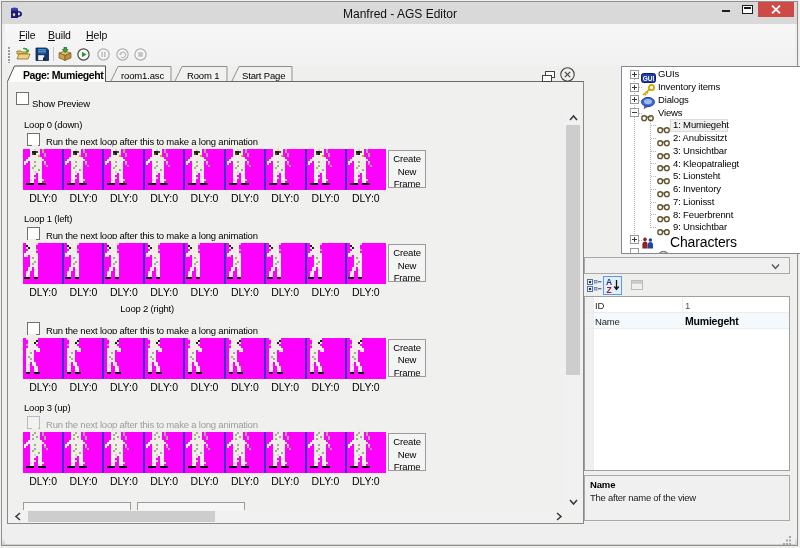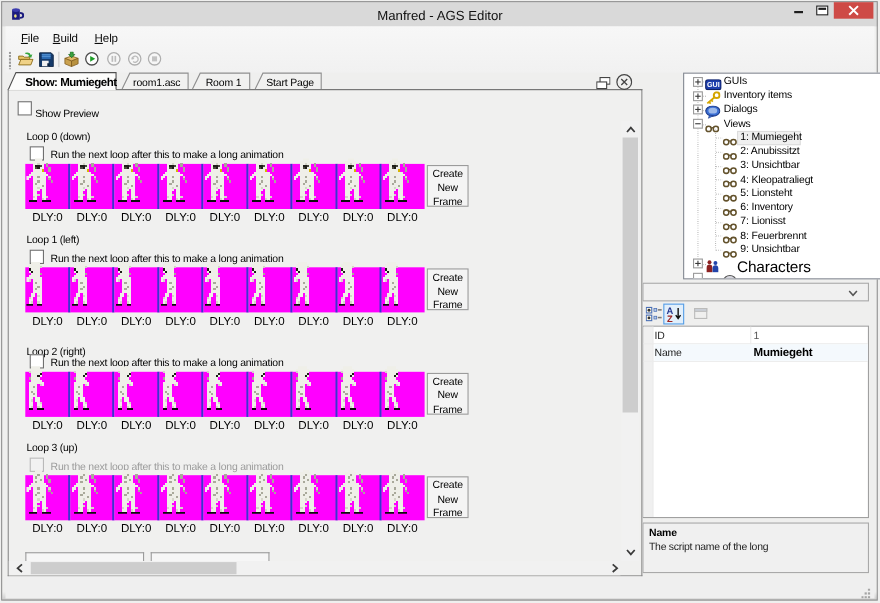--- a/index.html
+++ b/index.html
@@ -76,21 +76,21 @@
       <rect x="4.2" y="4.2" width="4.6" height="4.6" fill="#8a8a8a"></rect>
     </svg></div>
 <div class="abs" style="left:7px;top:81px;width:577px;height:443px;background:#f0f0ef;border:1px solid #898989;border-top:1px solid #6a6a6a;"></div>
 <div class="abs" style="left:7px;top:65px;width:577px;height:17px;"><svg width="577" height="17">
       <path d="M104 16 L111 1.5 L164 1.5 L164 16" fill="#f1f1f0" stroke="#8f8f8f" stroke-width="1"></path>
       <path d="M168 16 L175 1.5 L220 1.5 L220 16" fill="#f1f1f0" stroke="#8f8f8f" stroke-width="1"></path>
       <path d="M225 16 L232 1.5 L285 1.5 L285 16" fill="#f1f1f0" stroke="#8f8f8f" stroke-width="1"></path>
       <path d="M0.5 16.5 L7.5 1 L98.5 1 L98.5 16.5" fill="#fcfcfb" stroke="#4f4f4f" stroke-width="1"></path>
     </svg></div>
 <div class="abs" style="left:8px;top:81px;width:97px;height:1px;background:#fcfcfb;"></div>
-<div class="abs" style="left:23px;top:69px;width:80px;height:12px;font-size:10.5px;letter-spacing:-0.45px;font-weight:bold;color:#000;white-space:nowrap;">Show: Mumiegeht</div>
+<div class="abs" style="left:23px;top:69px;width:80px;height:12px;font-size:10.5px;letter-spacing:-0.45px;font-weight:bold;color:#000;white-space:nowrap;">Page: Mumiegeht</div>
 <div class="abs" style="left:121px;top:70px;width:50px;height:12px;font-size:9.5px;letter-spacing:-0.15px;color:#000;white-space:nowrap;">room1.asc</div>
 <div class="abs" style="left:187px;top:70px;width:42px;height:12px;font-size:9.5px;letter-spacing:-0.15px;color:#000;white-space:nowrap;">Room 1</div>
 <div class="abs" style="left:242px;top:70px;width:50px;height:12px;font-size:9.5px;letter-spacing:-0.15px;color:#000;white-space:nowrap;">Start Page</div>
 <div class="abs" style="left:542px;top:69px;width:13px;height:12px;"><svg width="13" height="12">
       <rect x="3.5" y="0.5" width="9" height="6" fill="#fff" stroke="#444"></rect>
       <rect x="0.5" y="4.5" width="9" height="6" fill="#fff" stroke="#444"></rect>
     </svg></div>
 <div class="abs" style="left:560px;top:67px;width:15px;height:15px;"><svg width="15" height="15">
       <circle cx="7.5" cy="7.5" r="6.7" fill="none" stroke="#444" stroke-width="1.1"></circle>
       <path d="M4.8 4.8 L10.2 10.2 M10.2 4.8 L4.8 10.2" stroke="#444" stroke-width="1.2"></path>
@@ -1105,21 +1105,21 @@
     <div style="width:40.5px;font-size:10.5px;color:#000;text-align:center;">DLY:0</div>
     <div style="width:40.5px;font-size:10.5px;color:#000;text-align:center;">DLY:0</div>
     <div style="width:40.5px;font-size:10.5px;color:#000;text-align:center;">DLY:0</div>
     <div style="width:40.5px;font-size:10.5px;color:#000;text-align:center;">DLY:0</div>
     <div style="width:40.5px;font-size:10.5px;color:#000;text-align:center;">DLY:0</div>
     <div style="width:40.5px;font-size:10.5px;color:#000;text-align:center;">DLY:0</div>
     <div style="width:40.5px;font-size:10.5px;color:#000;text-align:center;">DLY:0</div>
     <div style="width:40.5px;font-size:10.5px;color:#000;text-align:center;">DLY:0</div>
   </div>
 <div class="abs" style="left:388px;top:244.4px;width:38px;height:38px;background:#f4f4f4;border:1px solid #9b9b9b;font-size:9.5px;letter-spacing:-0.15px;text-align:center;line-height:12.5px;padding-top:2px;">Create New Frame</div>
-<div class="abs" style="left:24px;top:315px;width:150px;height:12px;font-size:9.5px;letter-spacing:-0.2px;">Loop 2 (right)</div>
+<div class="abs" style="left:24px;top:303px;width:150px;height:12px;font-size:9.5px;letter-spacing:-0.2px;text-align:right;">Loop 2 (right)</div>
 <div class="abs" style="left:27px;top:321.8px;width:13px;height:13px;background:#fff;border:1px solid #707070;"></div>
 <div class="abs" style="left:46px;top:324.8px;width:320px;height:12px;font-size:9.5px;letter-spacing:-0.2px;color:#000;">Run the next loop after this to make a long animation</div>
 <div class="abs" style="left:23px;top:337.8px;width:363px;height:41px;display:flex;">
     <div style="position:relative;width:40.5px;height:41px;background:#ff00ff;border-right:2px solid #3a35cf;">
       <div style="position:absolute;left:1px;bottom:1px;"><svg width="16" height="40" shape-rendering="crispEdges">
           <rect x="4" y="0" width="8" height="2" fill="#efefe8"></rect>
           <rect x="2" y="2" width="12" height="2" fill="#efefe8"></rect>
           <rect x="2" y="4" width="2" height="2" fill="#d5d5c8"></rect>
           <rect x="4" y="4" width="10" height="2" fill="#efefe8"></rect>
           <rect x="4" y="6" width="8" height="2" fill="#efefe8"></rect>
@@ -2297,21 +2297,21 @@
     <div class="abs" style="left:0;top:31px;width:204px;height:1px;background:#ececec;"></div>
     <div class="abs" style="left:97px;top:0;width:1px;height:31px;background:#ececec;"></div>
     <div class="abs" style="left:10px;top:16px;width:194px;height:15px;background:#f4f9fd;"></div>
     <div class="abs" style="left:10px;top:3px;font-size:9.5px;letter-spacing:-0.15px;color:#222;">ID</div>
     <div class="abs" style="left:100px;top:3px;font-size:9.5px;color:#555;">1</div>
     <div class="abs" style="left:10px;top:18.5px;font-size:9.5px;letter-spacing:-0.15px;color:#222;">Name</div>
     <div class="abs" style="left:100px;top:17.5px;font-size:10.5px;letter-spacing:-0.2px;font-weight:bold;color:#000;">Mumiegeht</div>
   </div>
 <div class="abs" style="left:584px;top:475px;width:206px;height:46px;background:#f0f0f0;border:1px solid #a9a9a9;">
     <div class="abs" style="left:5px;top:3px;font-size:9.5px;letter-spacing:-0.15px;font-weight:bold;">Name</div>
-    <div class="abs" style="left:5px;top:16px;font-size:9.5px;letter-spacing:-0.25px;color:#222;">The script name of the long</div>
+    <div class="abs" style="left:5px;top:16px;font-size:9.5px;letter-spacing:-0.25px;color:#222;">The after name of the view</div>
   </div>
 <div class="abs" style="left:5px;top:524px;width:790px;height:20px;background:#efefef;"></div>
 <div class="abs" style="left:783px;top:531px;width:9px;height:9px;"><svg width="9" height="9">
       <rect x="6" y="0" width="2" height="2" fill="#a5a5a5"></rect>
       <rect x="6" y="3.5" width="2" height="2" fill="#a5a5a5"></rect>
       <rect x="3" y="3.5" width="2" height="2" fill="#a5a5a5"></rect>
       <rect x="6" y="7" width="2" height="2" fill="#a5a5a5"></rect>
       <rect x="3" y="7" width="2" height="2" fill="#a5a5a5"></rect>
       <rect x="0" y="7" width="2" height="2" fill="#a5a5a5"></rect>
     </svg></div>

